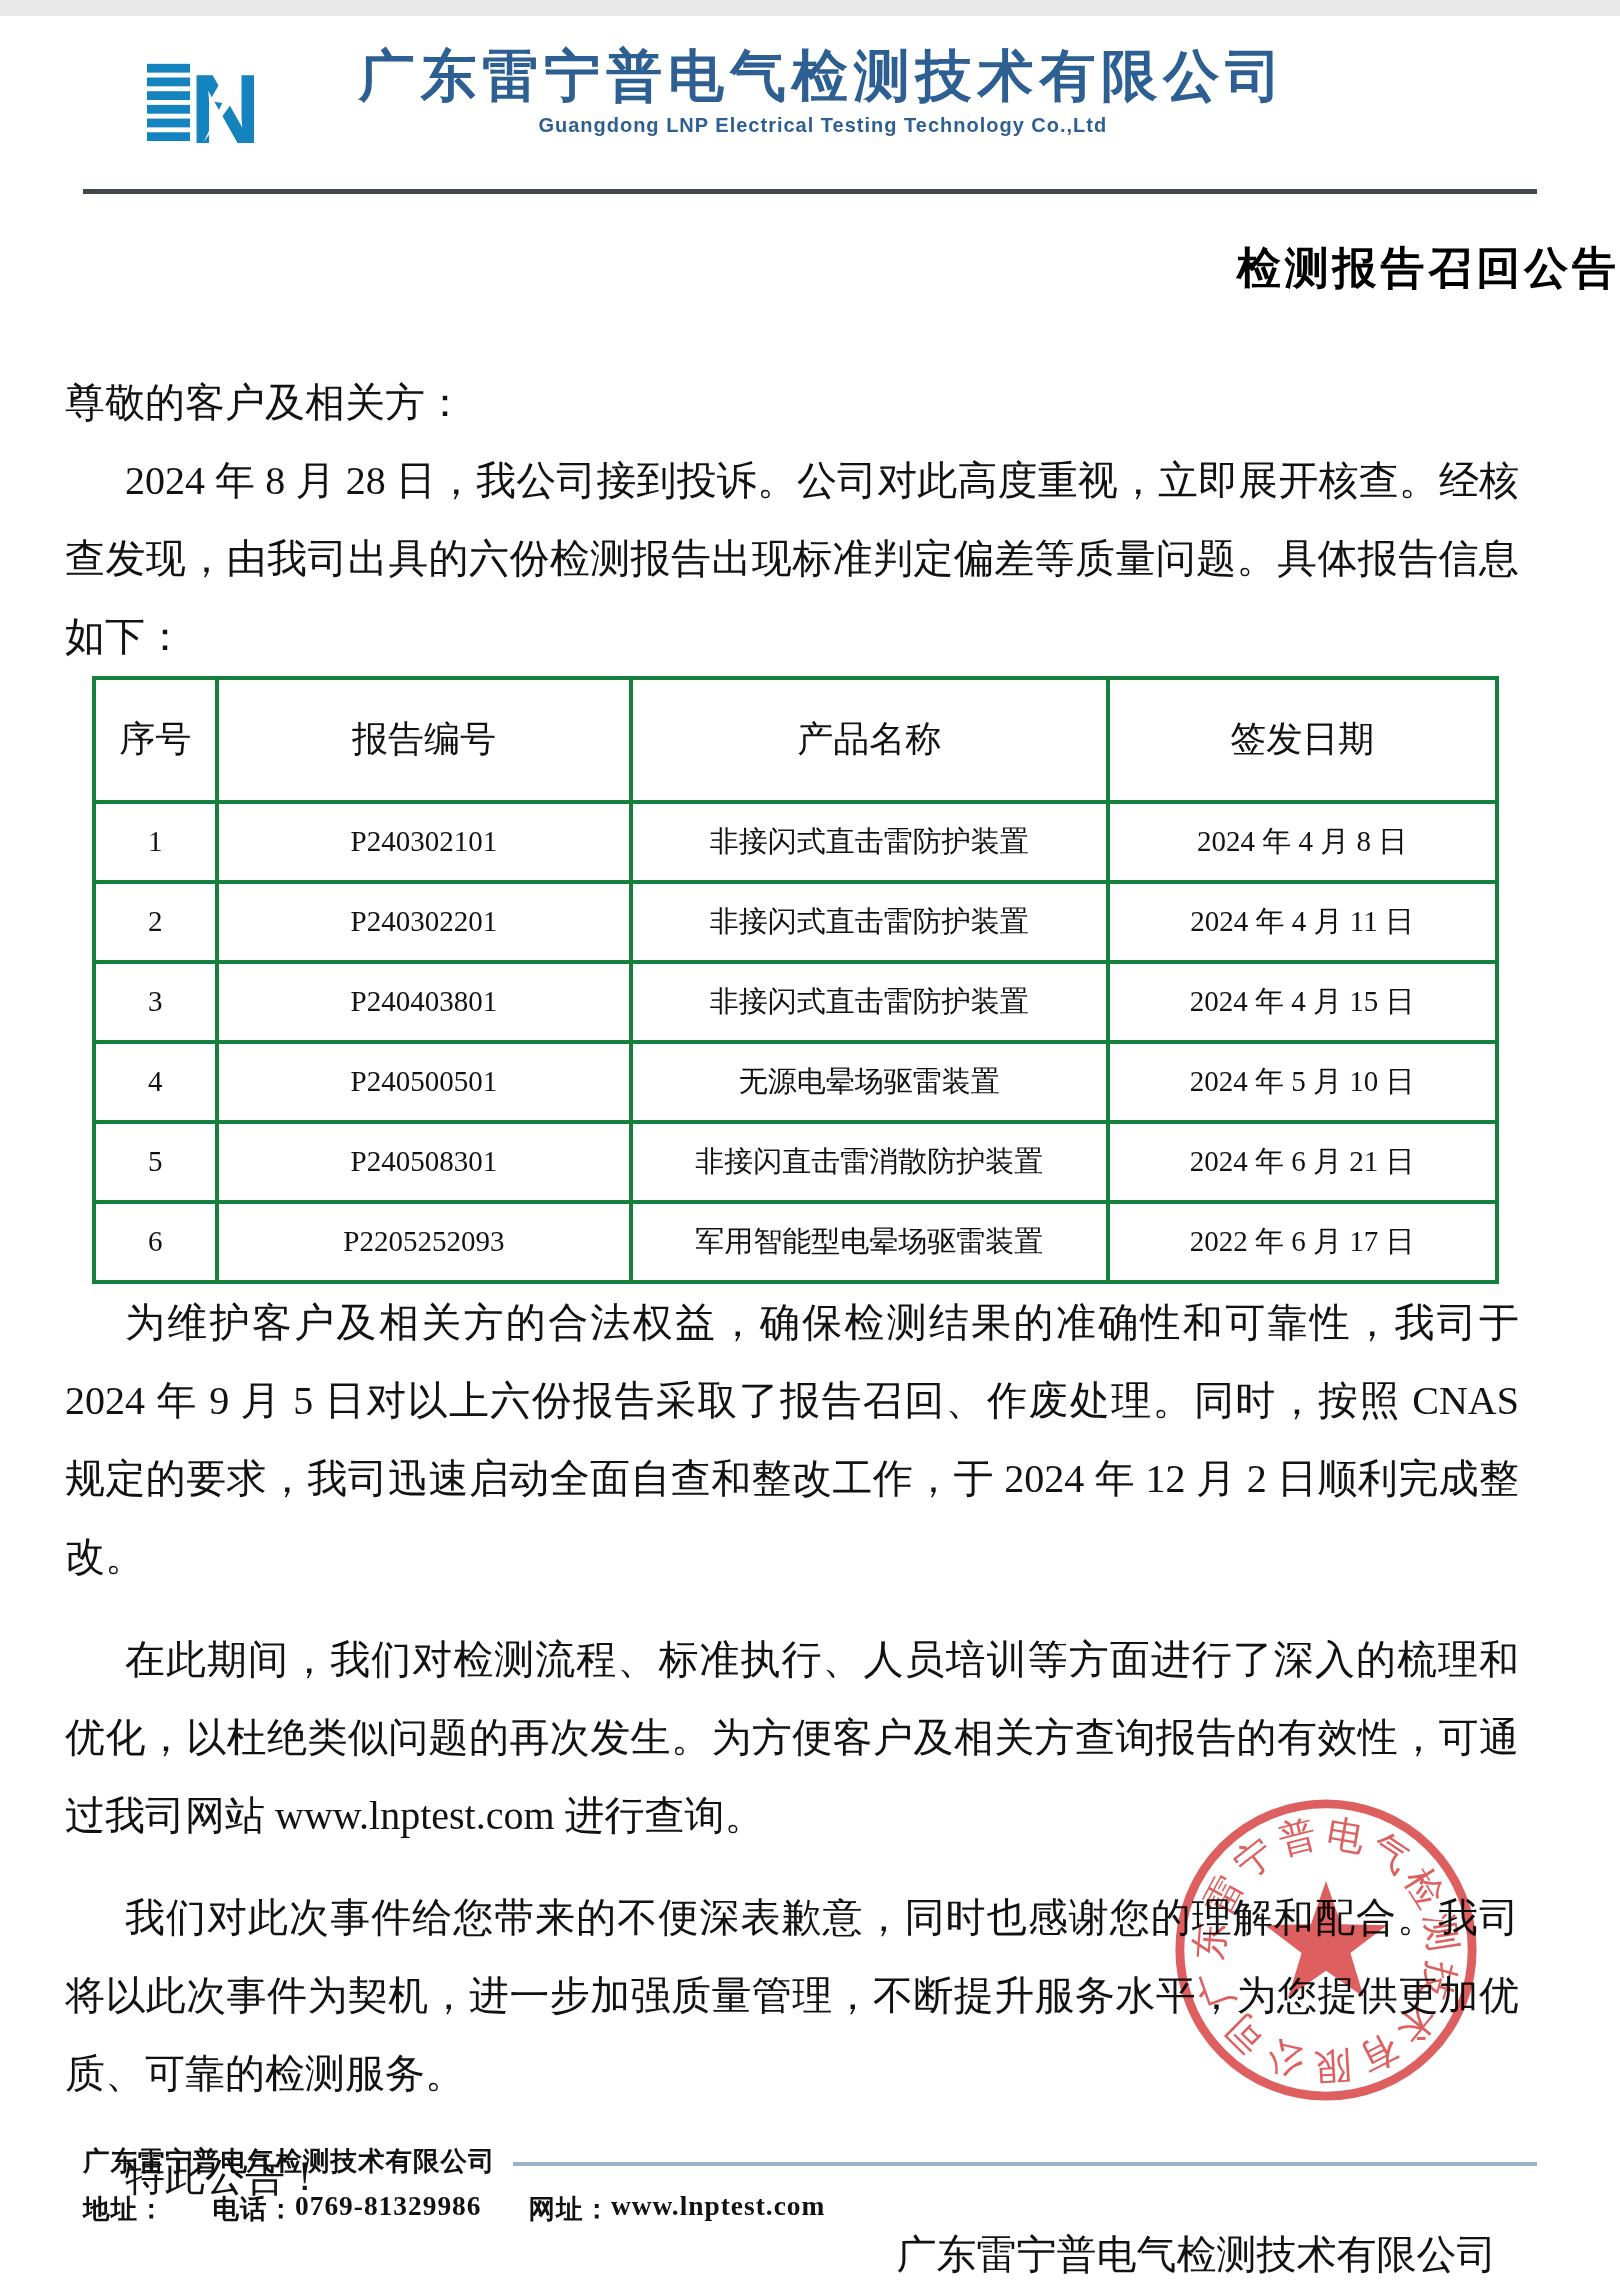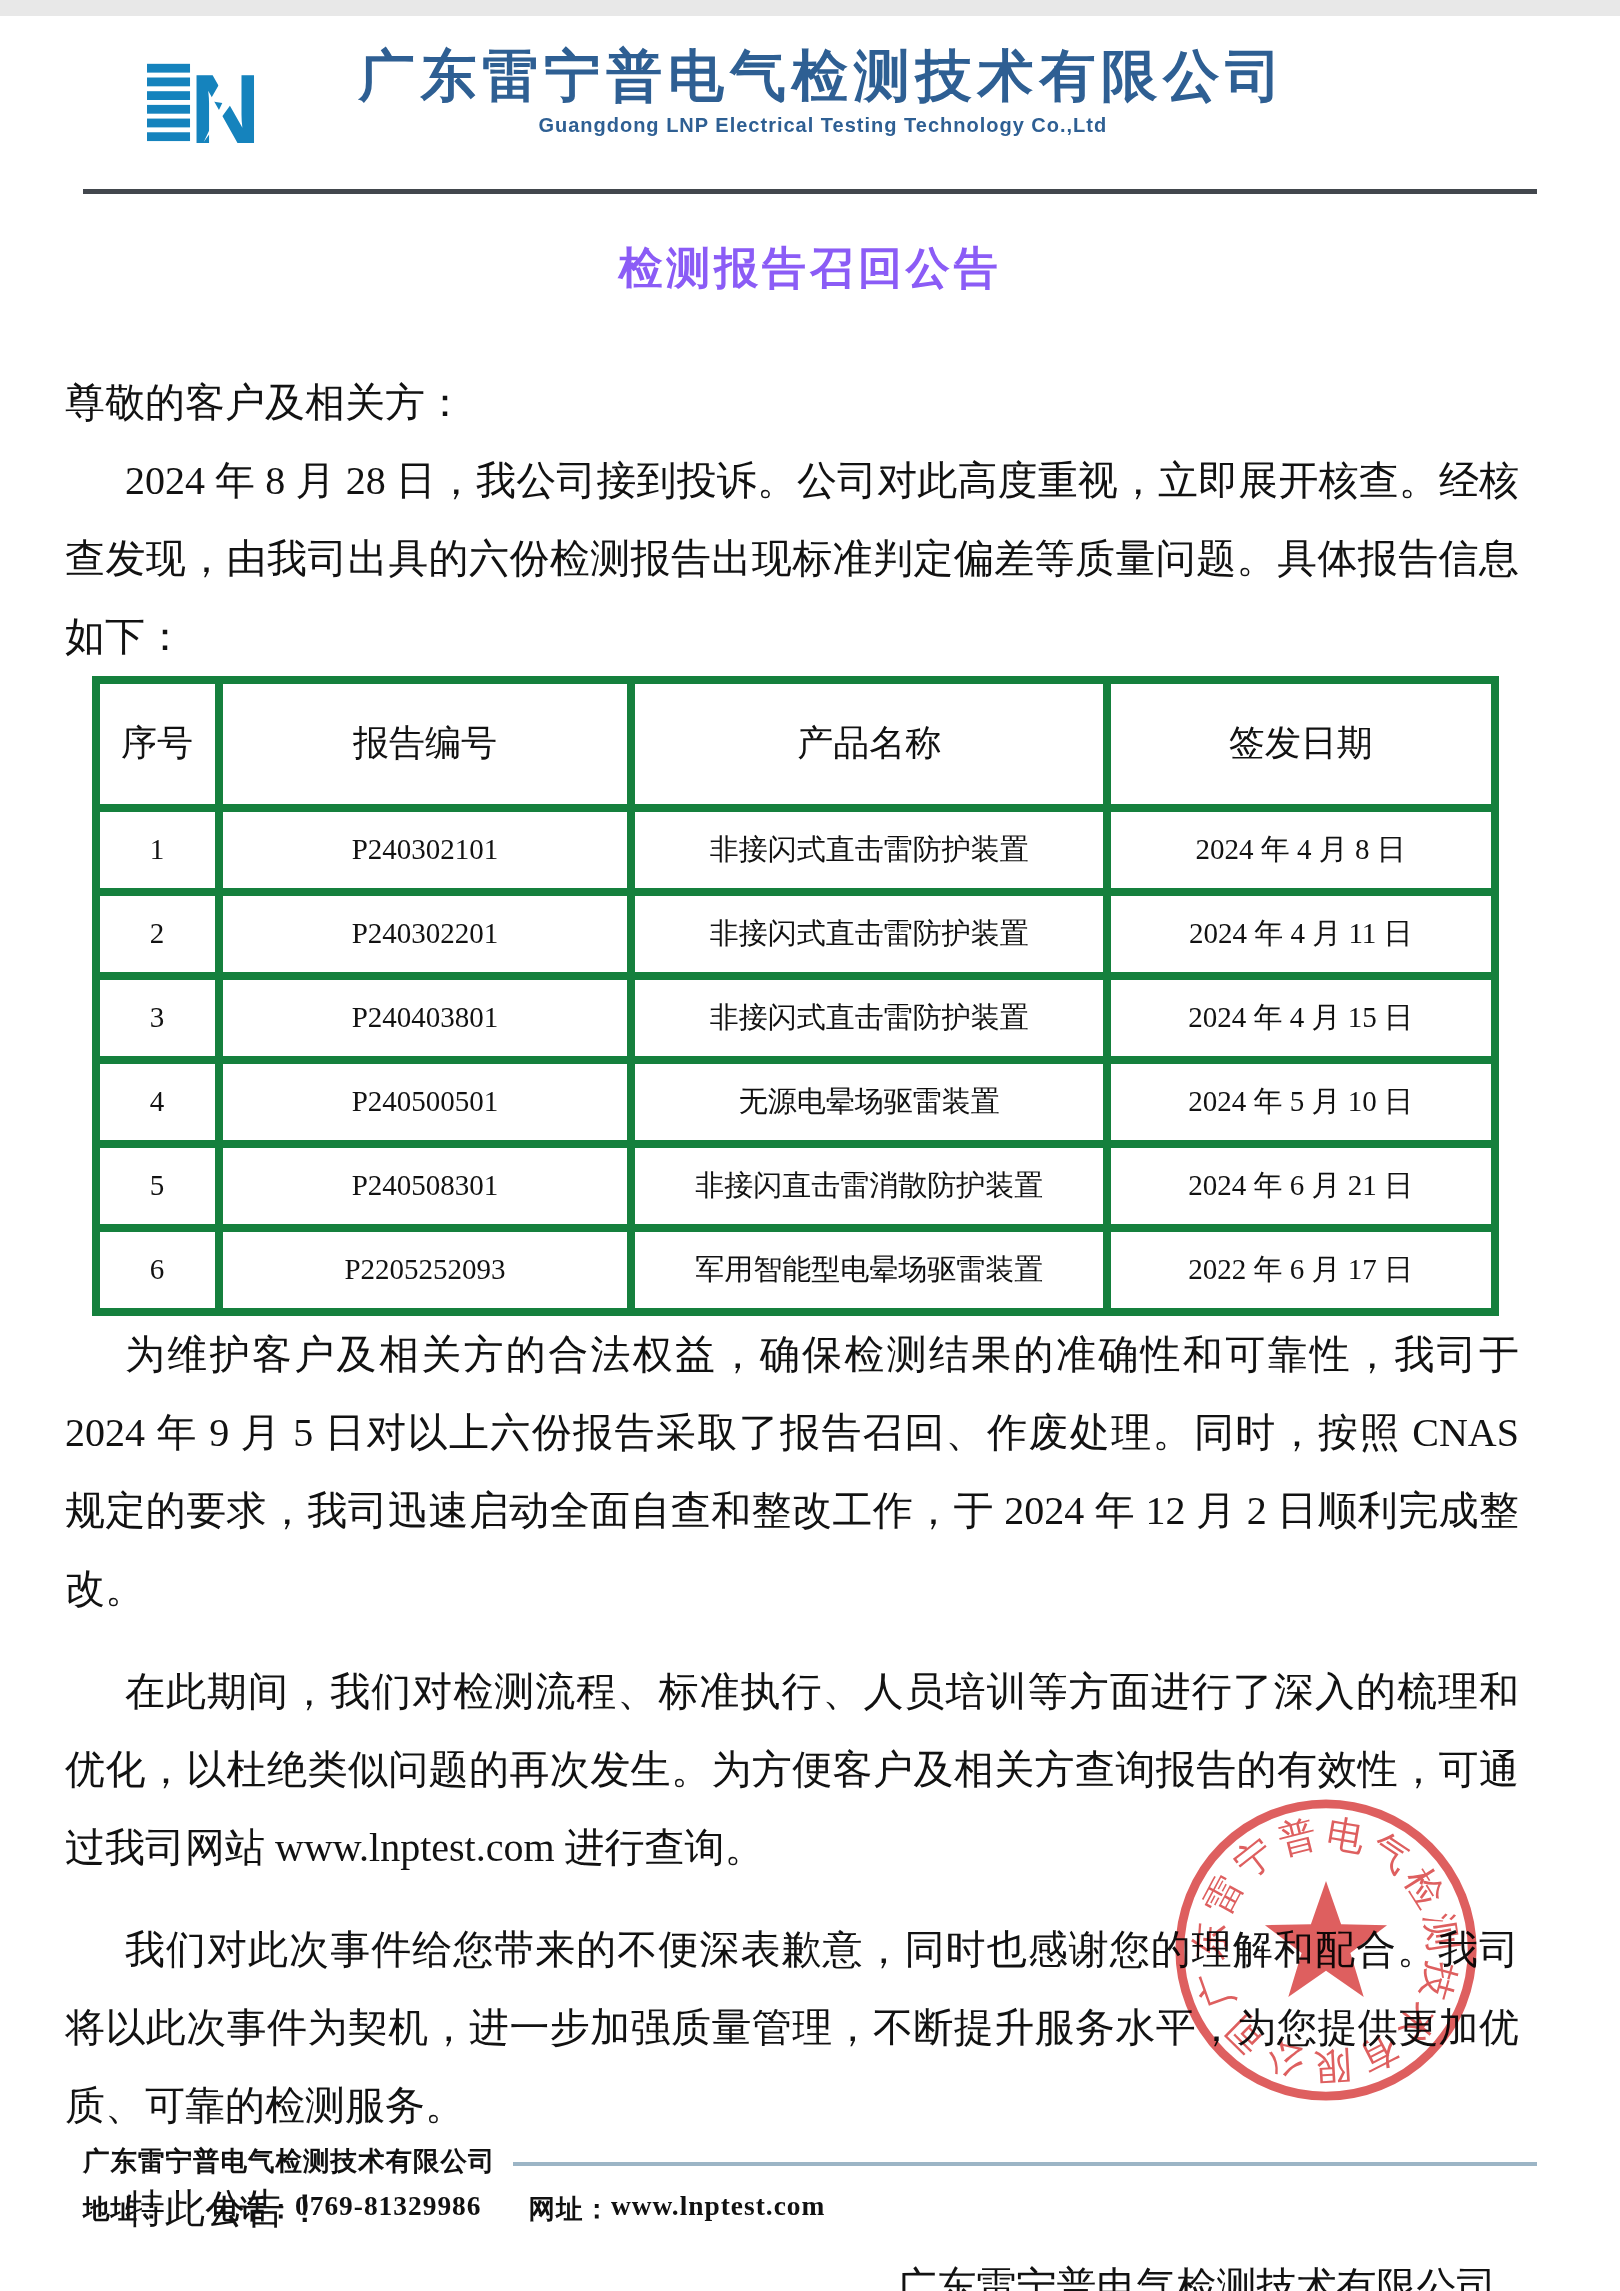--- a/index.html
+++ b/index.html
@@ -18,39 +18,39 @@
     font-family:"Liberation Sans","DejaVu Sans",sans-serif;
   }
   .company-en{
     font-size:20px;font-weight:bold;color:#2e5f93;letter-spacing:1px;
     line-height:39px;white-space:nowrap;
     font-family:"Liberation Sans","DejaVu Sans",sans-serif;
   }
   .header-rule{position:absolute;left:83px;top:173px;width:1454px;height:4.9px;background:#42474d;}
   
   .doc-title{
-    position:absolute;left:0;top:223px;width:100%;text-align:center;
-    font-size:44px;font-weight:600;letter-spacing:3.9px;color:#8b5cf6;
+    position:absolute;left:0;top:223px;width:100%;text-align:right;
+    font-size:44px;font-weight:600;letter-spacing:3.9px;color:#000000;
   }
   
   .body-flow{
     position:absolute;left:65px;top:348px;width:1454px;
     font-size:40px;line-height:78px;text-align:justify;
   }
   .salutation{margin:0;}
   .para{margin:0;text-indent:1.5em;}
   .para.spaced{margin-bottom:24.5px;}
   .closing{margin:0;text-indent:1.5em;}
   
   table.report{
     border-collapse:collapse;margin-left:26.5px;width:1407px;
     table-layout:fixed;
   }
   table.report th,table.report td{
-    border:8px solid #15803d;text-align:center;vertical-align:middle;
+    border:4px solid #15803d;text-align:center;vertical-align:middle;
     padding:16px;line-height:1.15;
   }
   table.report th{height:88px;font-size:36px;font-weight:500;}
   table.report td{height:44px;font-size:29px;}
   .col-idx{width:8.8%;}.col-no{width:29.5%;}.col-prod{width:34%;}.col-date{width:27.7%;}
   
   .sig-company{margin:0;text-align:right;padding-right:22.5px;text-indent:0;}
   .sig-date{margin:0;text-align:right;padding-right:27.4px;text-indent:0;font-family:Liberation Serif, serif;}
   
   .stamp{

